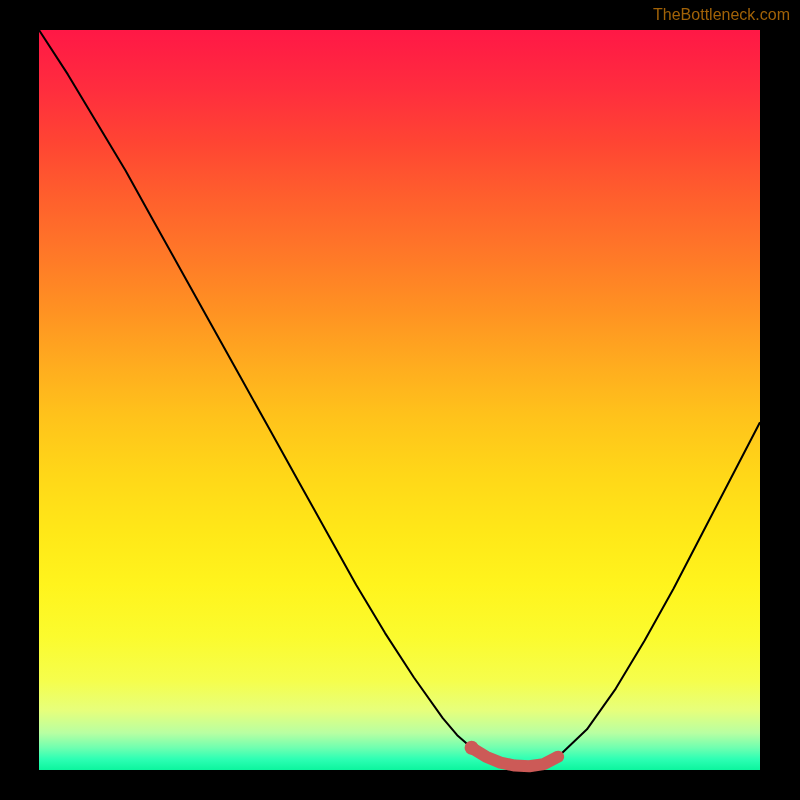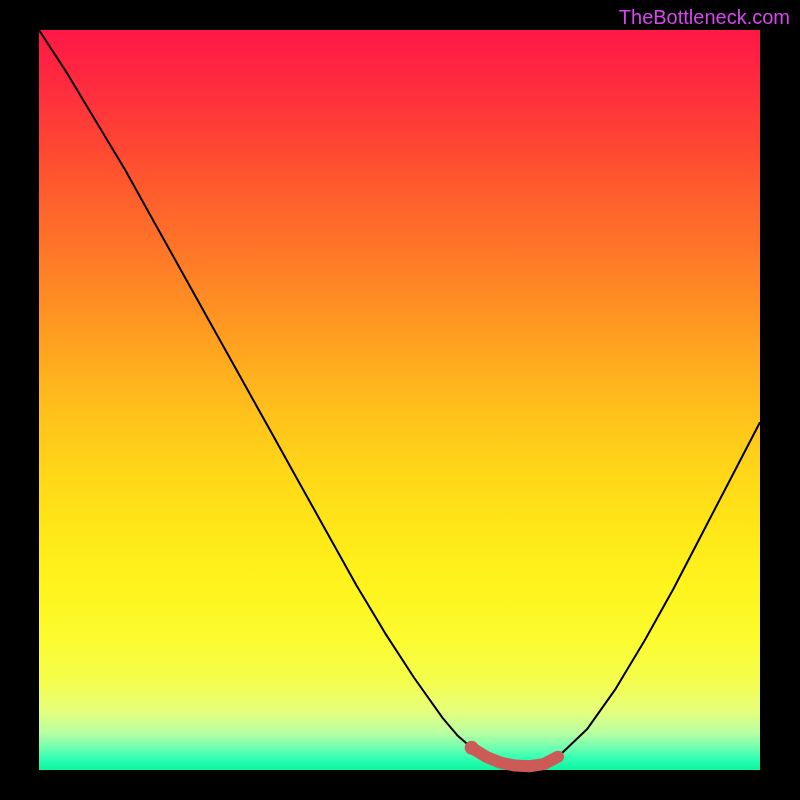--- a/index.html
+++ b/index.html
@@ -1,18 +1,18 @@
 <!DOCTYPE html>
 <html><head>
 <meta charset="utf-8">
 <style>
   * { margin: 0; padding: 0; box-sizing: border-box; }
   body { width: 800px; height: 800px; background: #000; position: relative; font-family: Arial, sans-serif; }
   .container { width: 800px; height: 800px; position: relative; }
-  .watermark { position: absolute; top: 6px; right: 10px; color: #d946ef; font-size: 20px; font-weight: 500; z-index: 10; }
+  .watermark { position: absolute; top: 6px; right: 10px; color: #a16207; font-size: 16px; font-weight: 500; z-index: 10; }
   .plot-area { position: absolute; left: 39px; top: 30px; width: 721px; height: 740px; }
   .gradient-bg { position: absolute; inset: 0; background: linear-gradient(to bottom,
     #ff1846 0%,
     #ff2d3e 8%,
     #ff4433 15%,
     #ff5d2d 22%,
     #ff7728 30%,
     #ff9222 38%,
     #ffab1f 45%,
     #ffc21b 52%,

